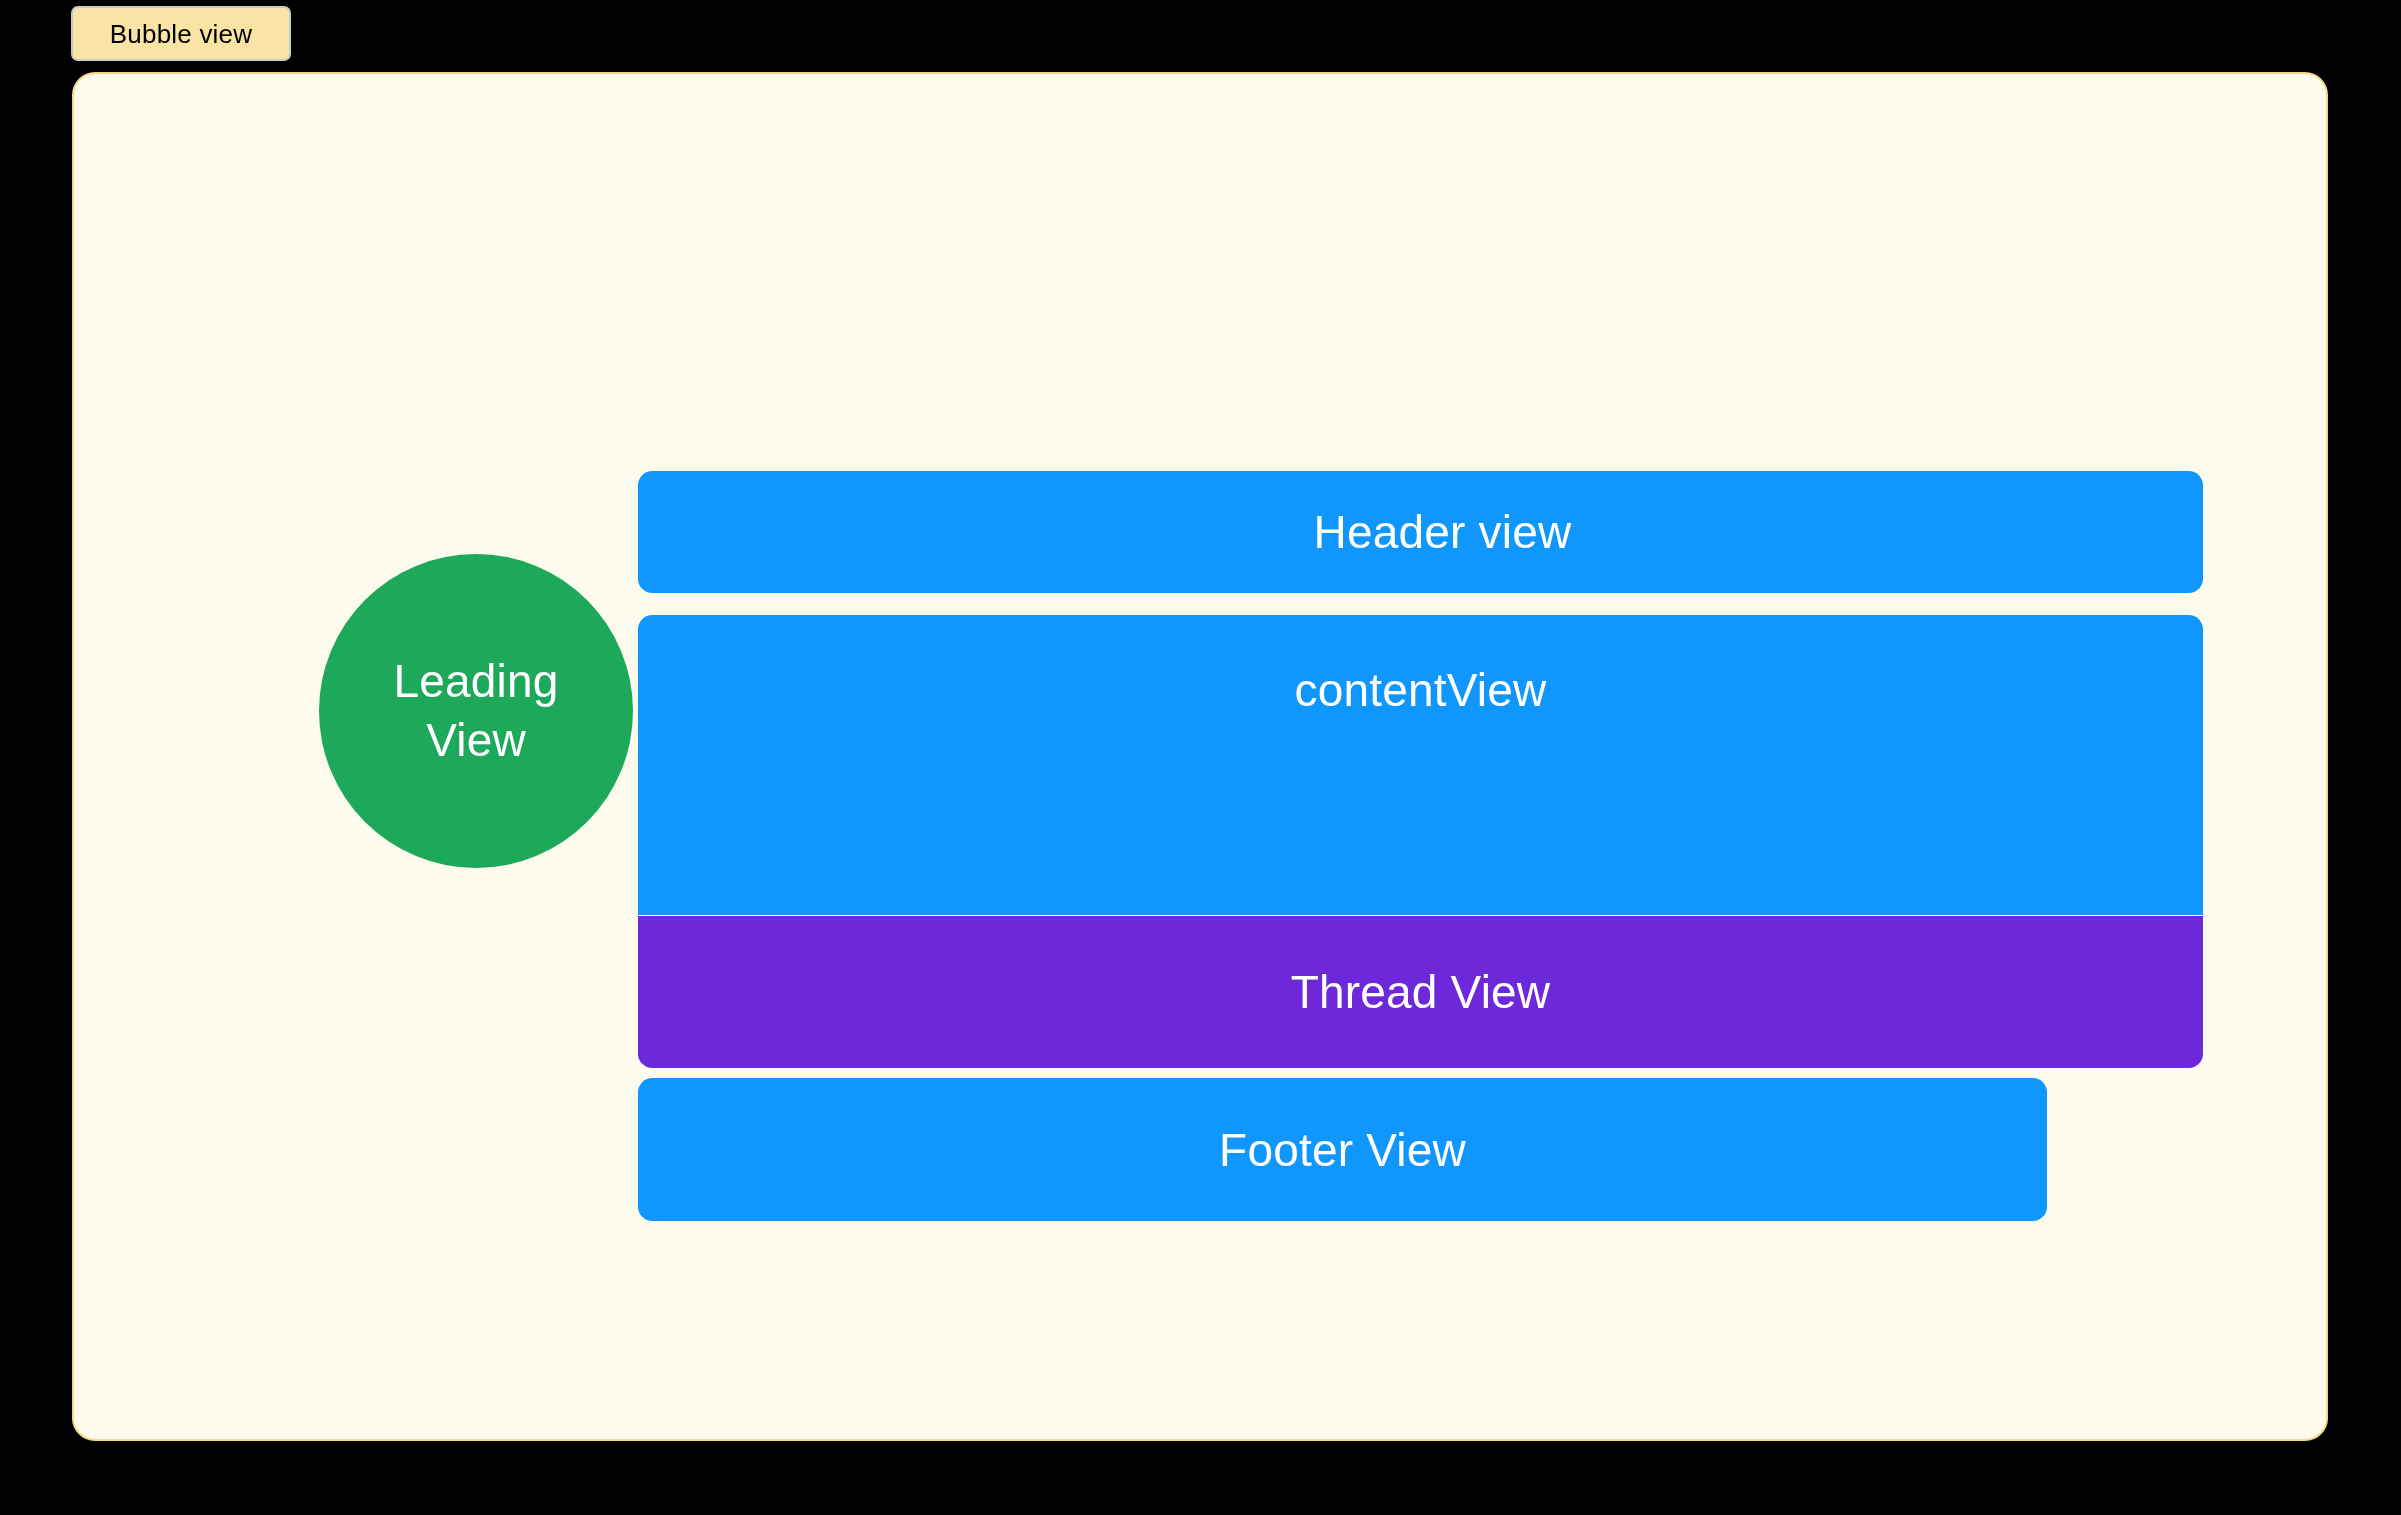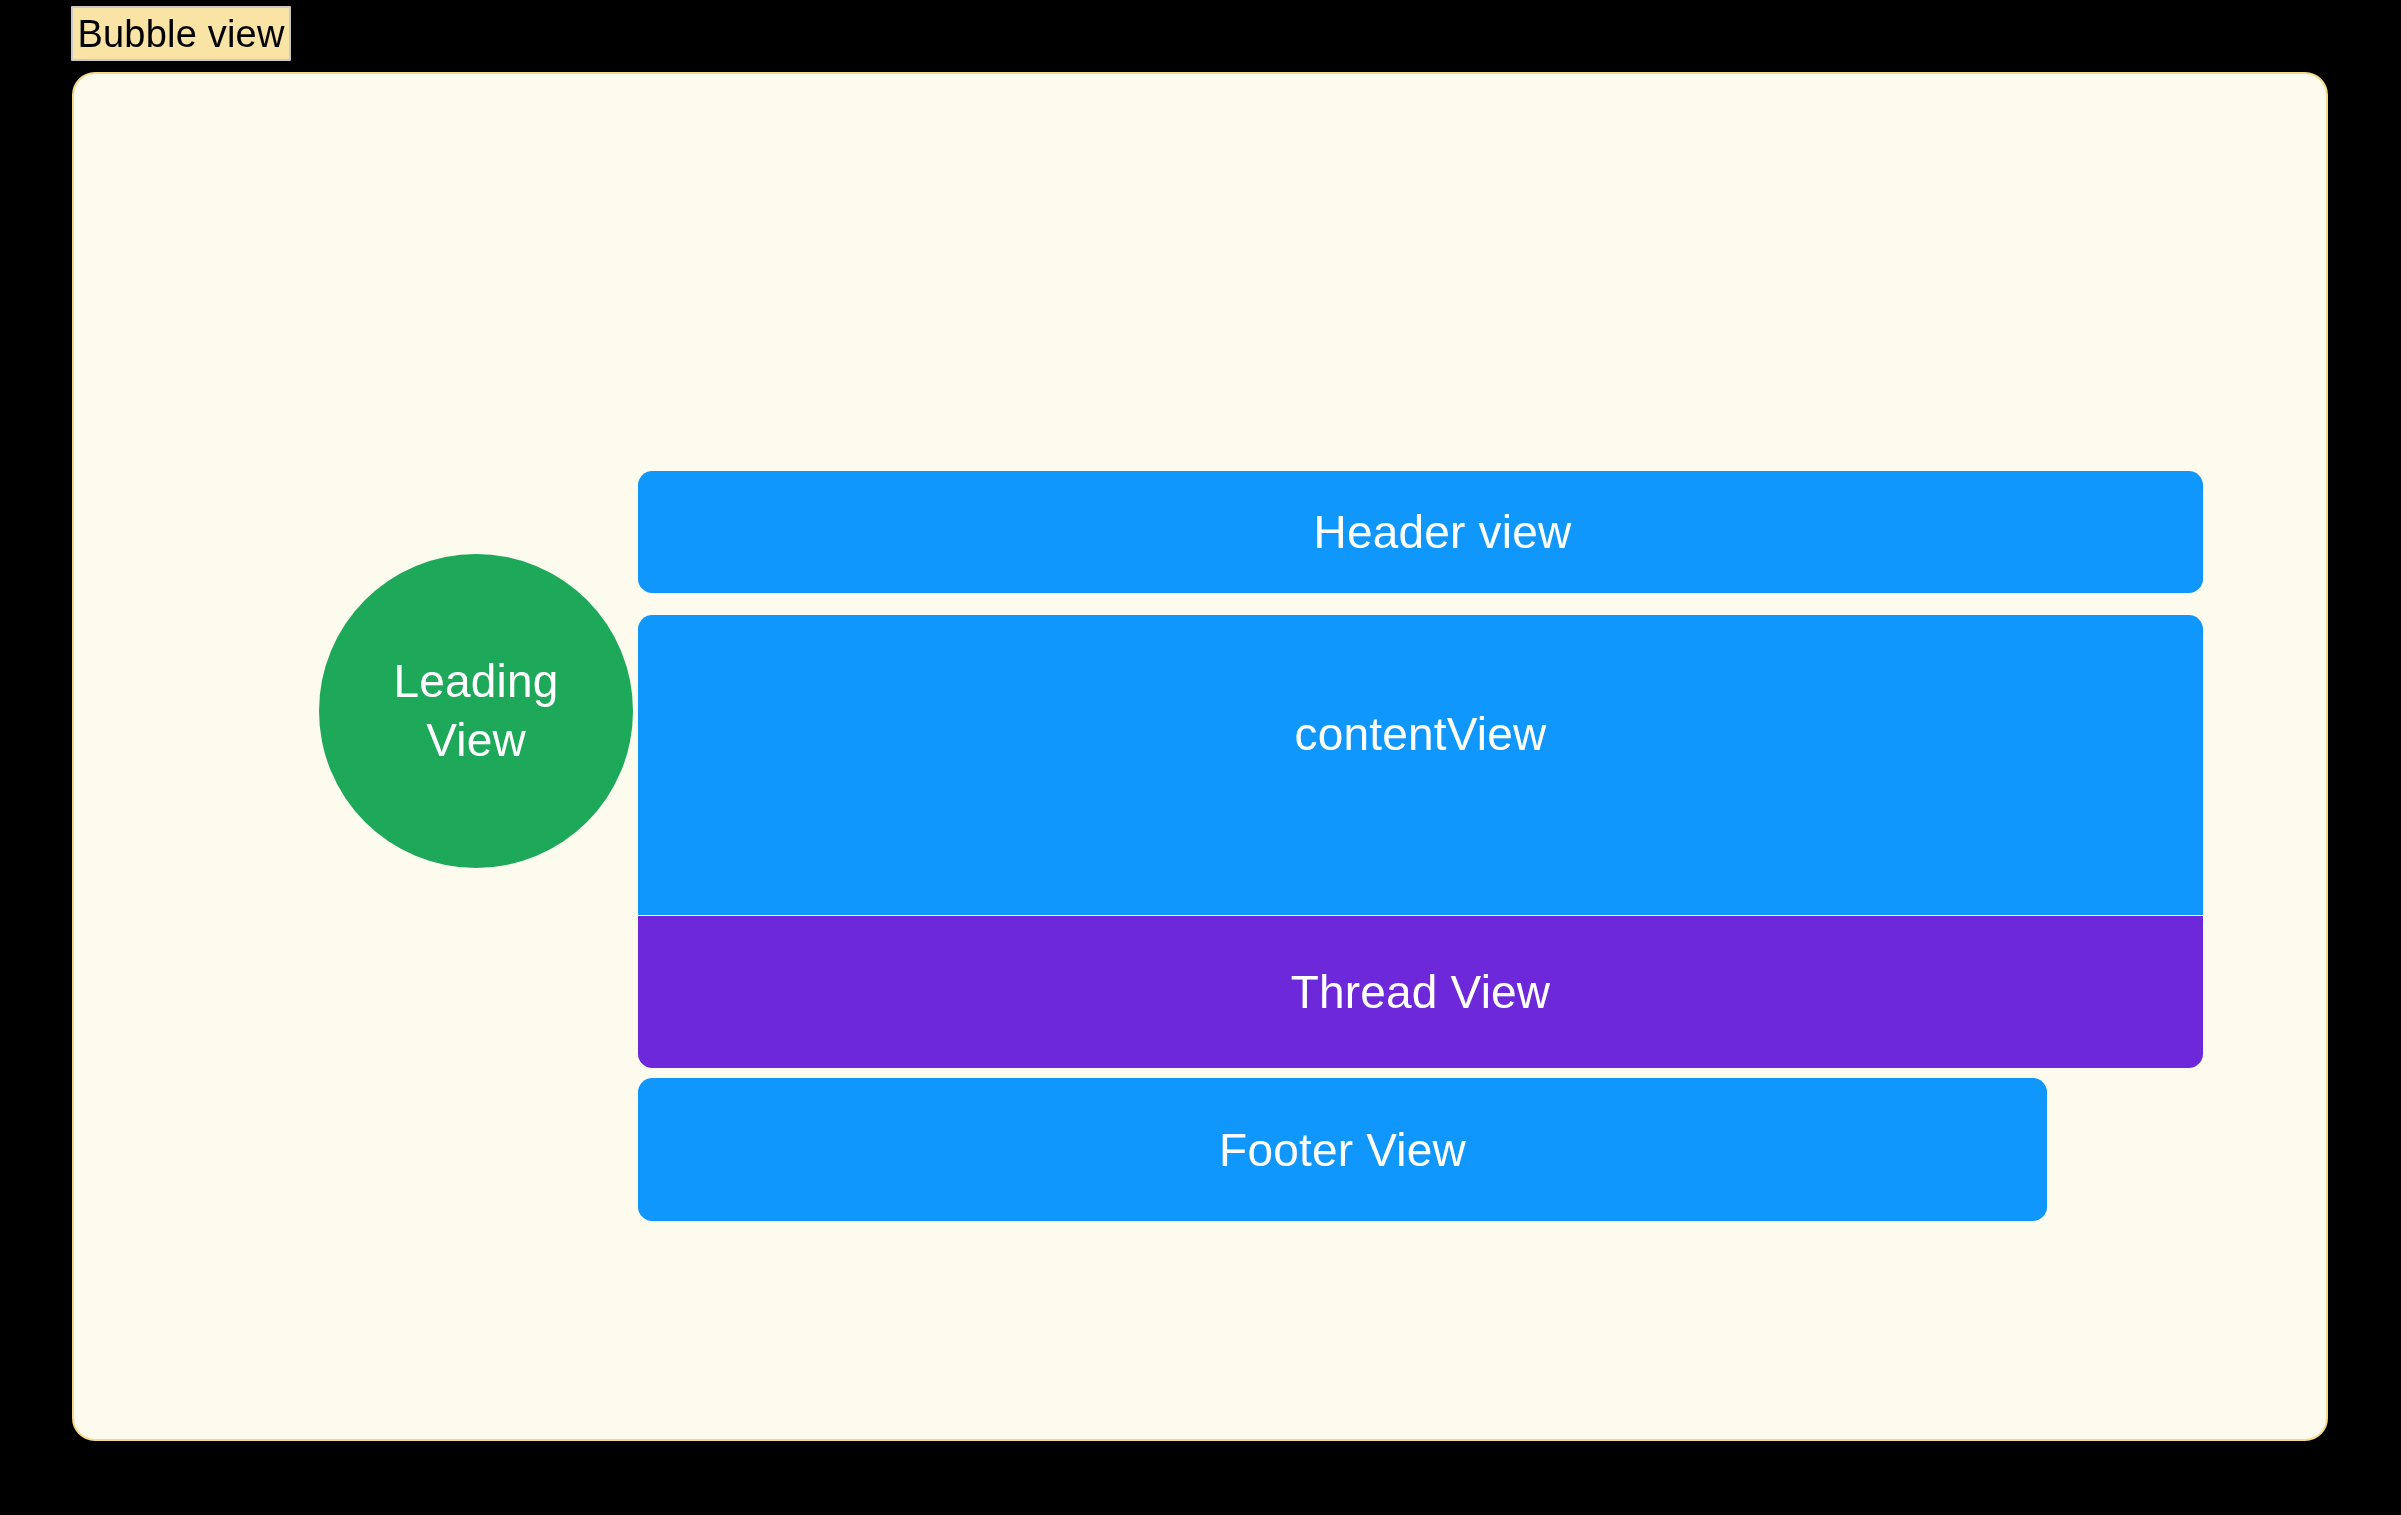--- a/index.html
+++ b/index.html
@@ -30,26 +30,26 @@
   
   #bubble-tag {
     position: absolute;
     left: 71px;
     top: 6.3px;
     width: 220px;
     height: 55px;
     box-sizing: border-box;
     background: #F9E3A5;
     border: 2.7px solid #C9C9C9;
-    border-radius: 1px;
+    border-radius: 7px;
     display: flex;
     align-items: center;
     justify-content: center;
     color: #000000;
-    font-size: 38px;
+    font-size: 26px;
     line-height: 1;
     letter-spacing: 0.2px;
     white-space: nowrap;
   }
 
   
   #canvas-panel {
     position: absolute;
     left: 72px;
     top: 72px;
@@ -121,21 +121,20 @@
   }
   #bar-content .row {
     flex: 0 0 auto;
     display: flex;
     align-items: center;
     justify-content: center;
     color: #FFFFFF;
     font-size: 46px;
     line-height: 1;
     white-space: nowrap;
-    margin-top: 44px;
   }
   #row-contentview { height: 150px; }
   #row-bottomview  { height: 150px; }
 
   #bar-thread {
     left: 564px;
     top: 842px;
     width: 1565px;
     height: 152px;
     background: #6d28d9;

